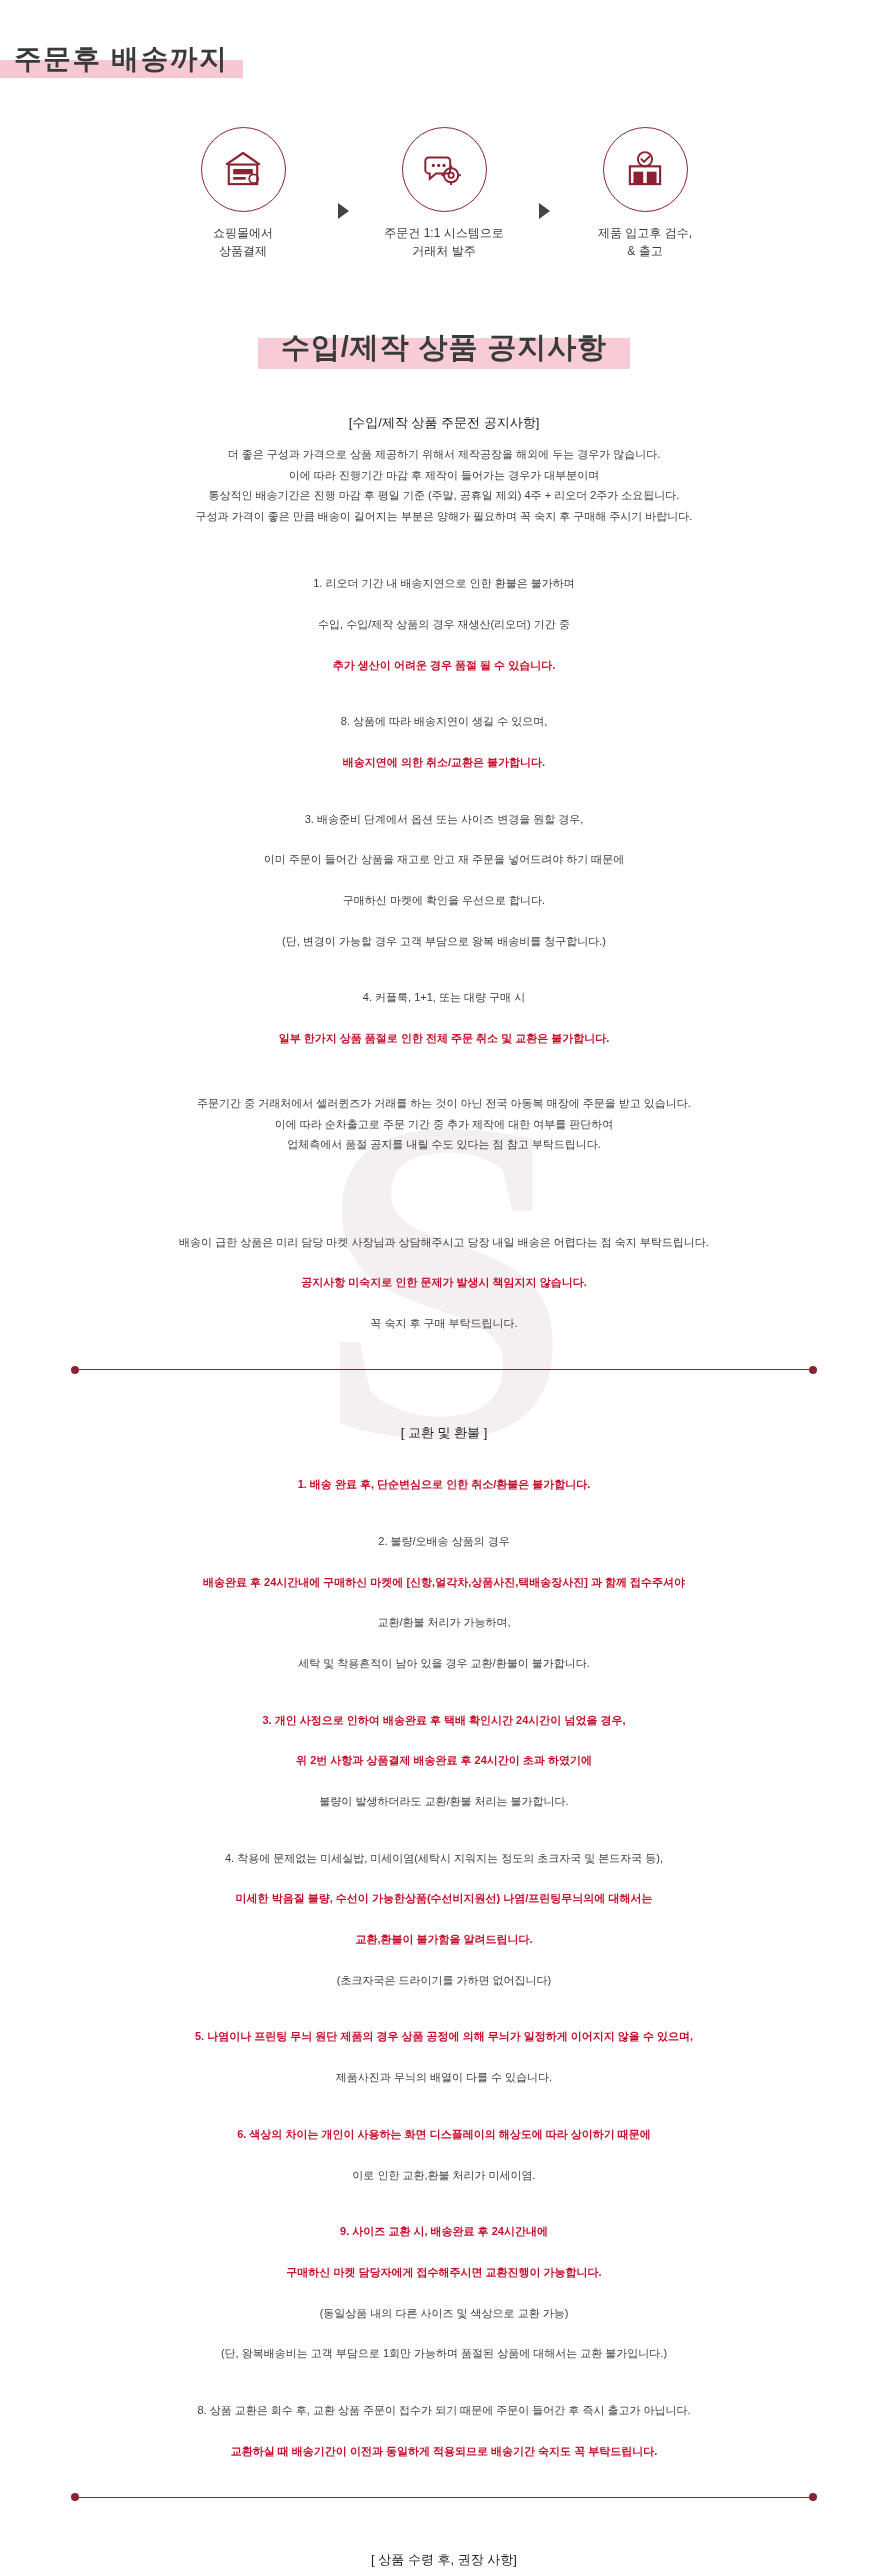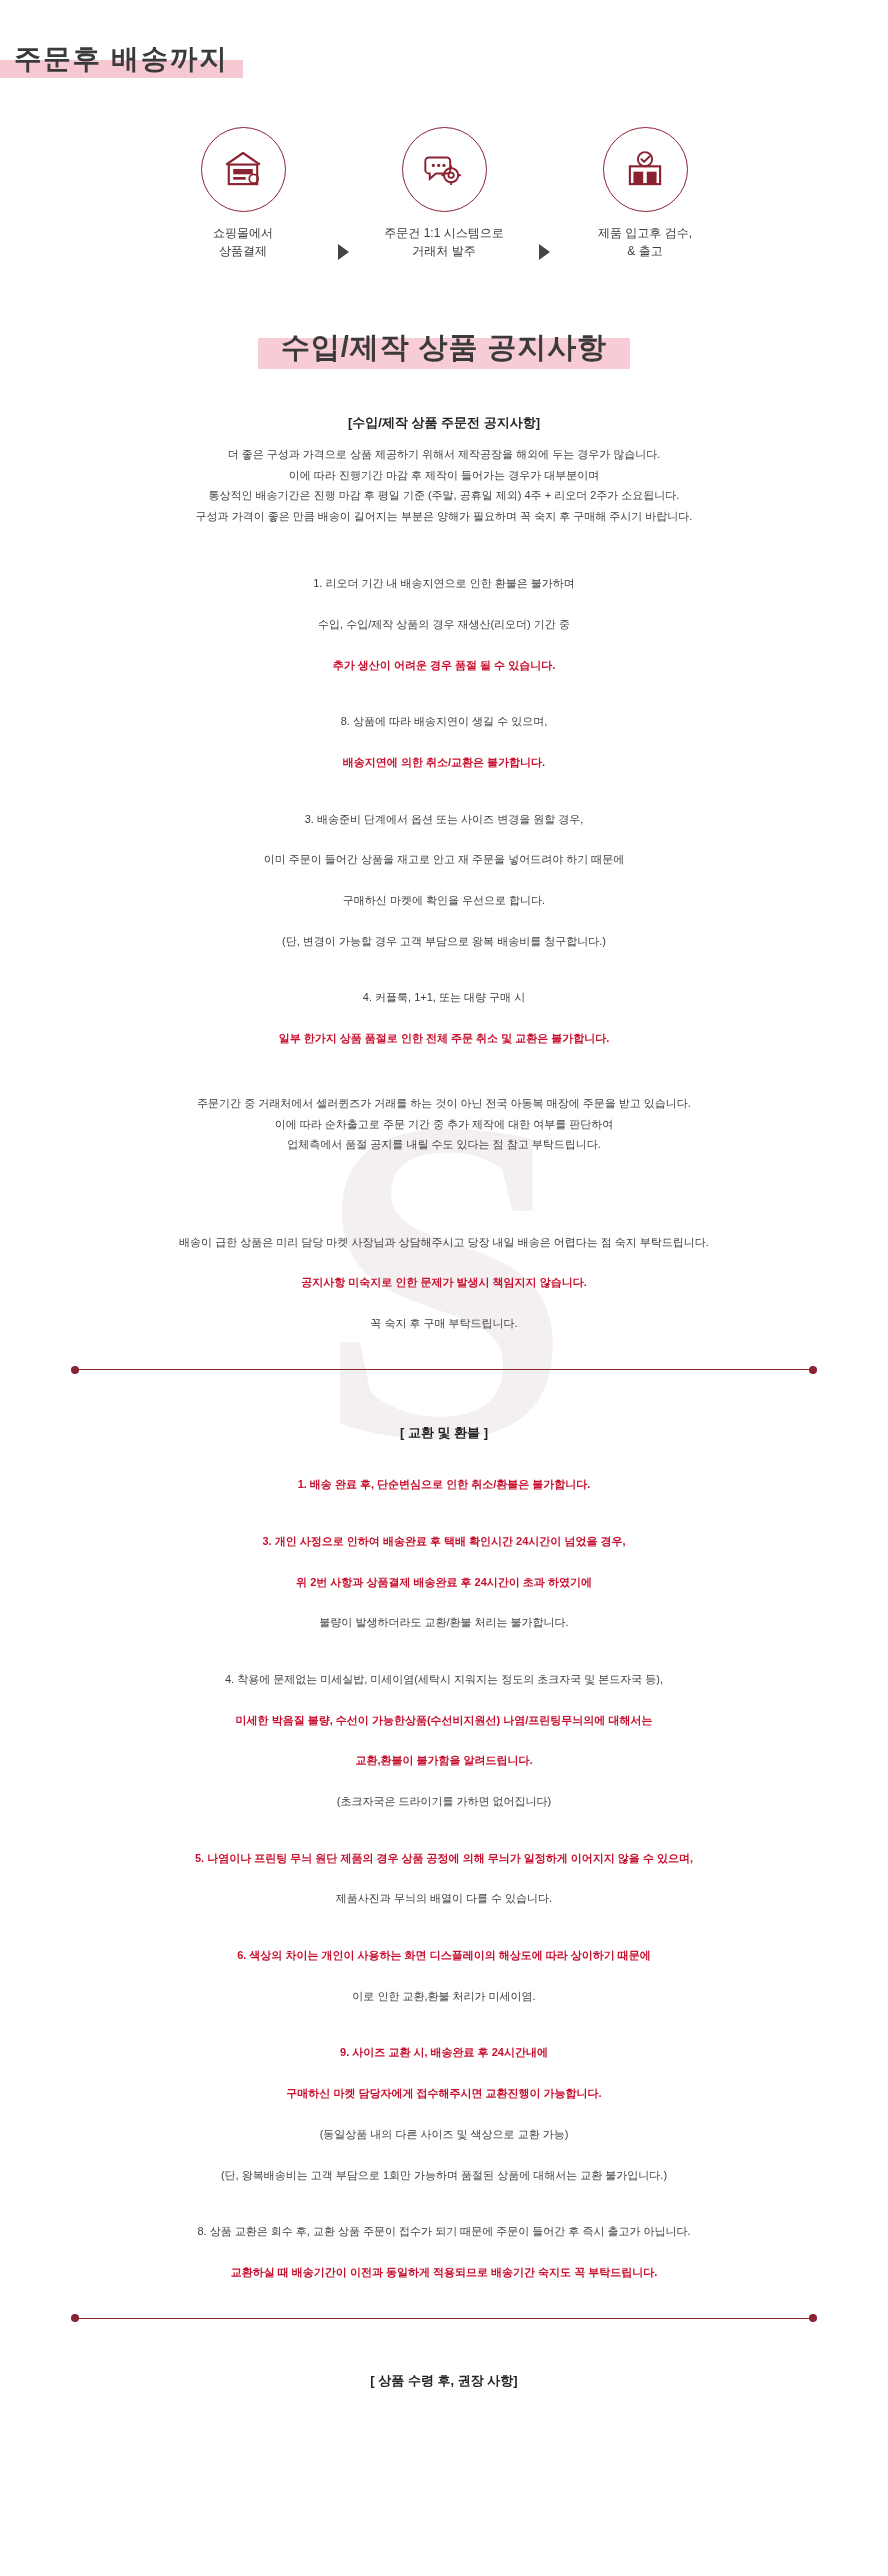--- a/index.html
+++ b/index.html
@@ -61,21 +61,21 @@
     font-size: 27.5px;
     font-weight: 700;
     letter-spacing: 1.8px;
     color: #3a3a3a;
   }
 
   
   .steps {
     display: flex;
     justify-content: center;
-    align-items: flex-end;
+    align-items: center;
     gap: 16px;
     margin-top: 43px;
   }
   .step {
     width: 158px;
     text-align: center;
   }
   .step-circle {
     width: 85px;
     height: 85px;
@@ -133,21 +133,21 @@
   }
 
   
   .block {
     width: 746px;
     margin: 0 auto;
     text-align: center;
   }
   .block h3 {
     font-size: 13px;
-    font-weight: 700;
+    font-weight: 400;
     color: #222;
     margin: 0 0 12.4px 0;
   }
   .para {
     font-size: 11px;
     line-height: 1.85;
     color: #3d3d3d;
     margin: 0 0 16px 0;
     white-space: pre-line;
   }
@@ -323,20 +323,26 @@
 
     <div class="spacer-20"></div>
 
     <div class="block">
       <h3>[ 교환 및 환불 ]</h3>
 
       <p class="para">
         <span class="red">1. 배송 완료 후, 단순변심으로 인한 취소/환불은 불가합니다.</span>
       </p>
 
+      <p class="para">
+        <span>2. 불량/오배송 상품의 경우</span><br>
+        <span class="red">배송완료 후 24시간내에 구매하신 마켓에 [신항,얼각차,상품사진,택배송장사진] 과 함께 접수주셔야</span><br>
+        <span>교환/환불 처리가 가능하며,</span><br>
+        <span>세탁 및 착용흔적이 남아 있을 경우 교환/환불이 불가합니다.</span>
+      </p>
 
       <p class="para">
         <span class="red">3. 개인 사정으로 인하여 배송완료 후 택배 확인시간 24시간이 넘었을 경우,</span><br>
         <span class="red">위 2번 사항과 상품결제 배송완료 후 24시간이 초과 하였기에</span><br>
         <span>불량이 발생하더라도 교환/환불 처리는 불가합니다.</span>
       </p>
 
       <p class="para">
         <span>4. 착용에 문제없는 미세실밥, 미세이염(세탁시 지워지는 정도의 초크자국 및 본드자국 등),</span><br>
         <span class="red">미세한 박음질 불량, 수선이 가능한상품(수선비지원선) 나염/프린팅무늬의에 대해서는</span><br>

